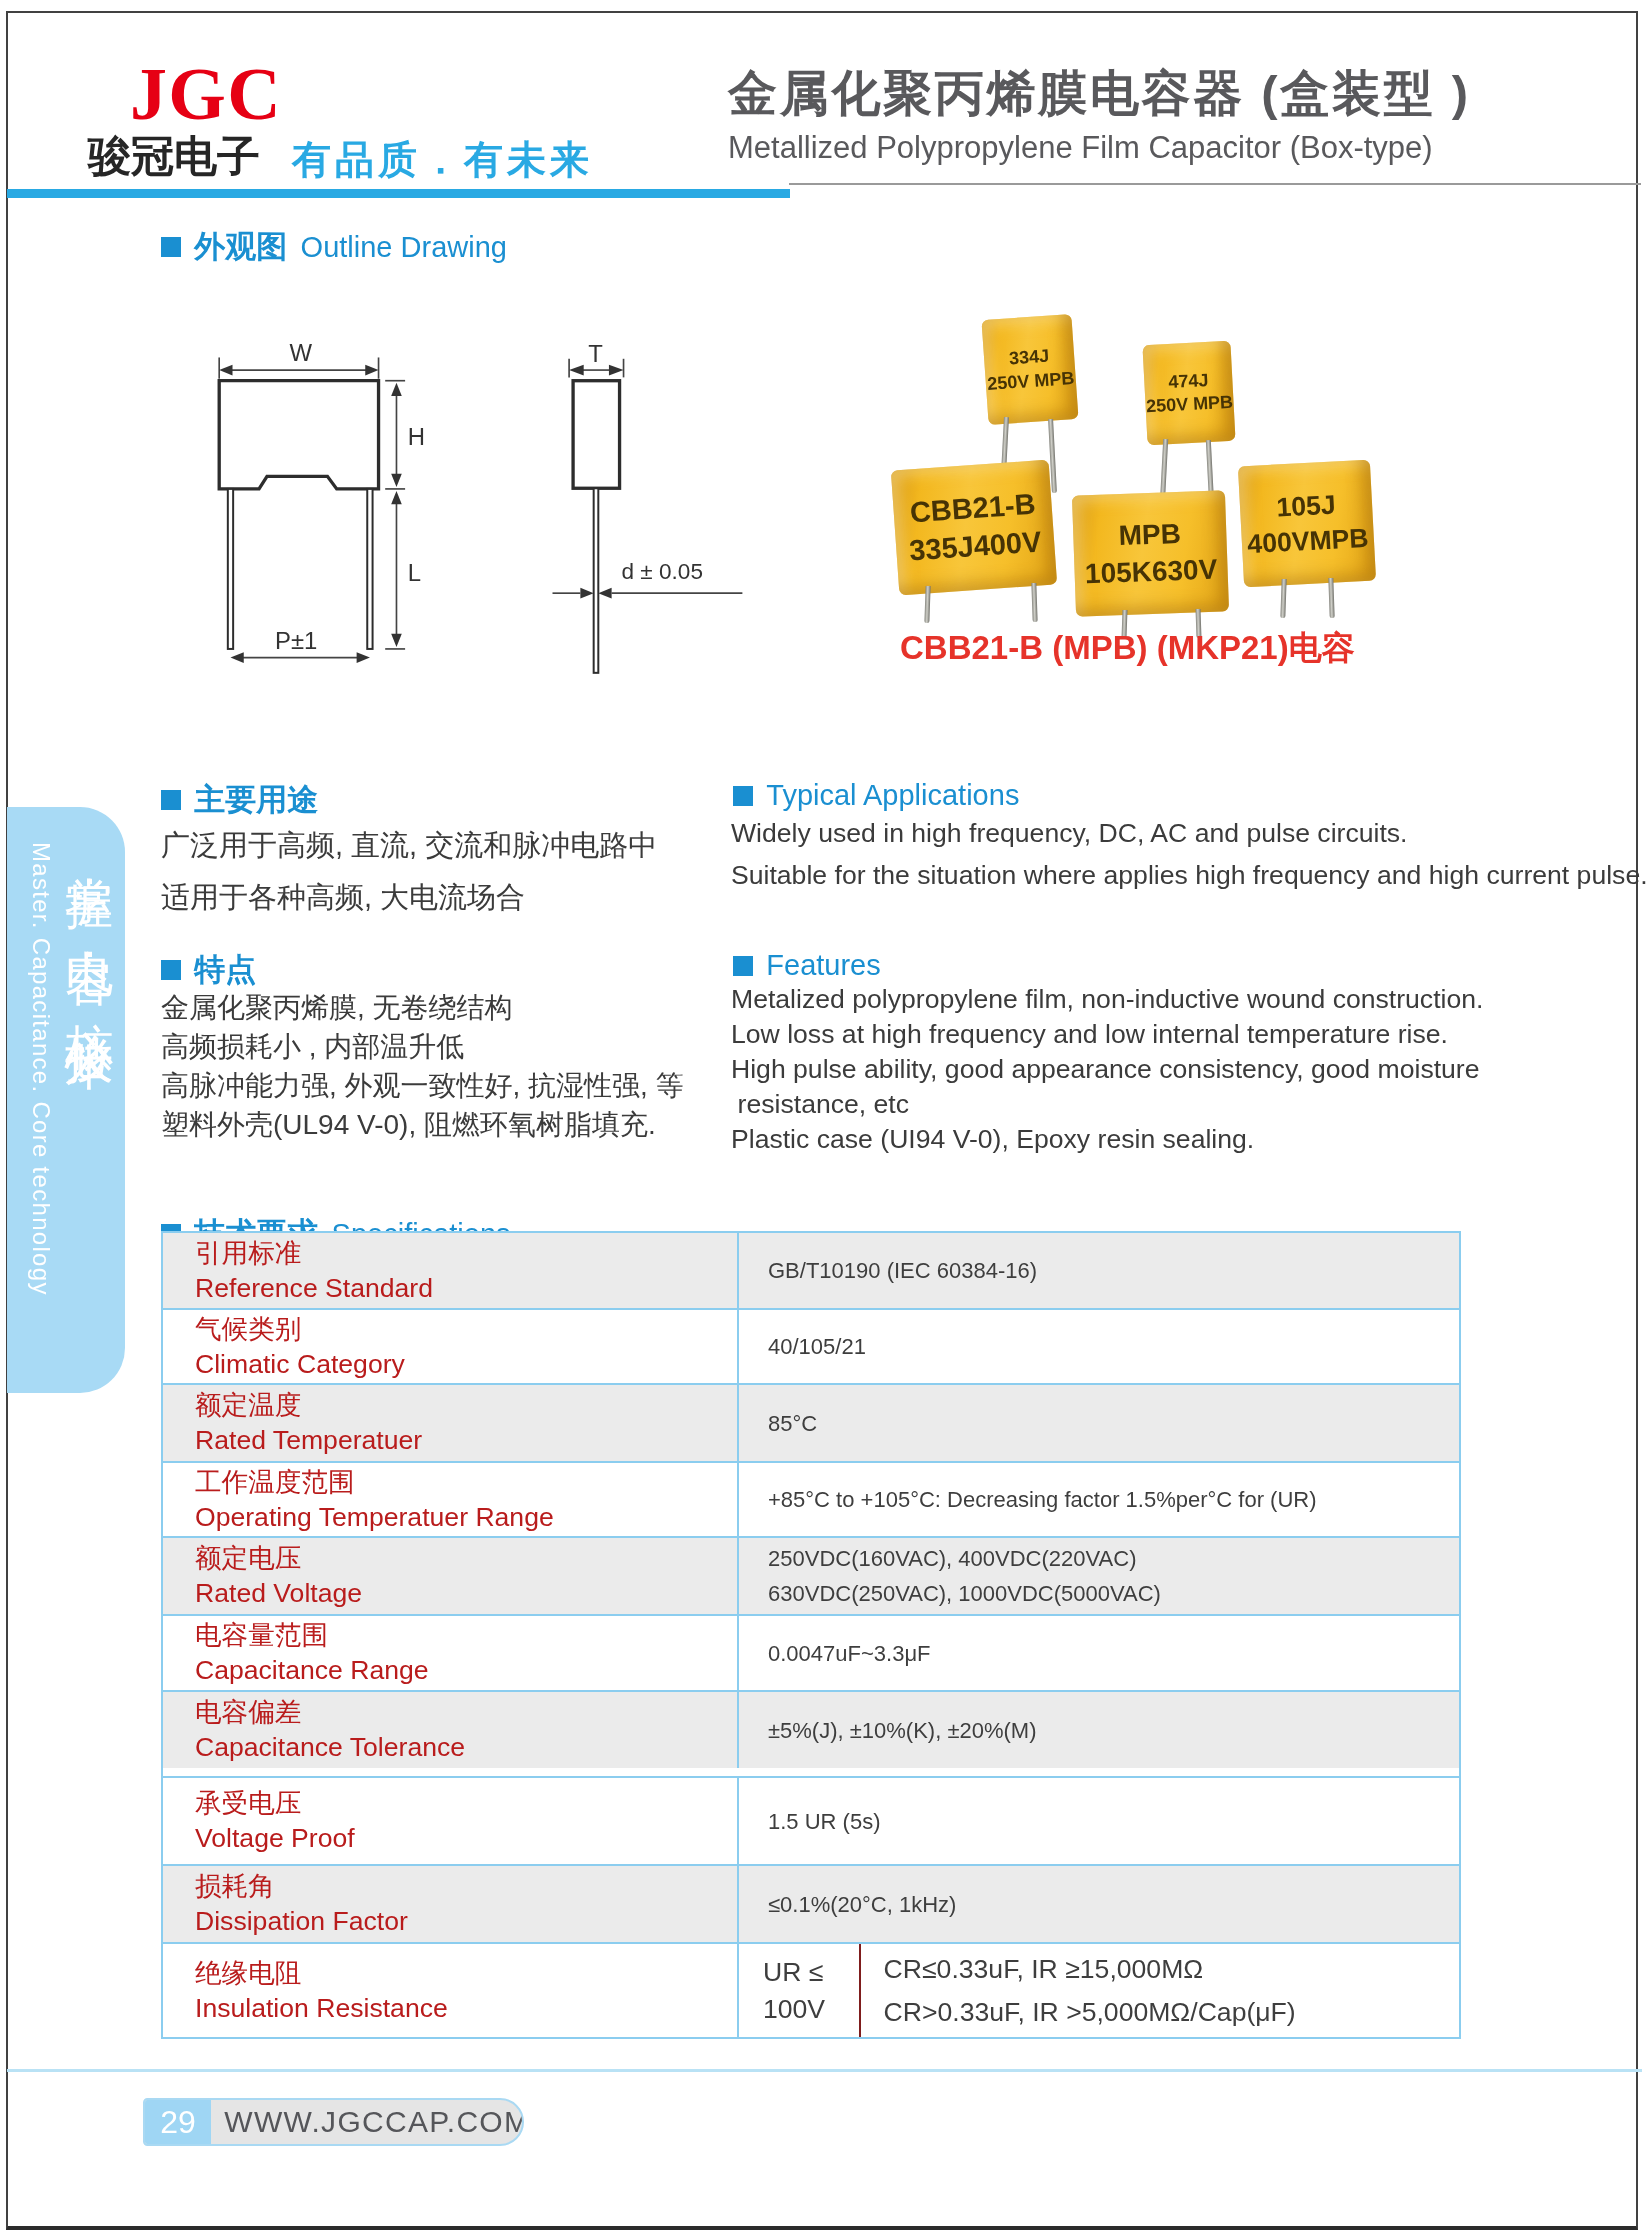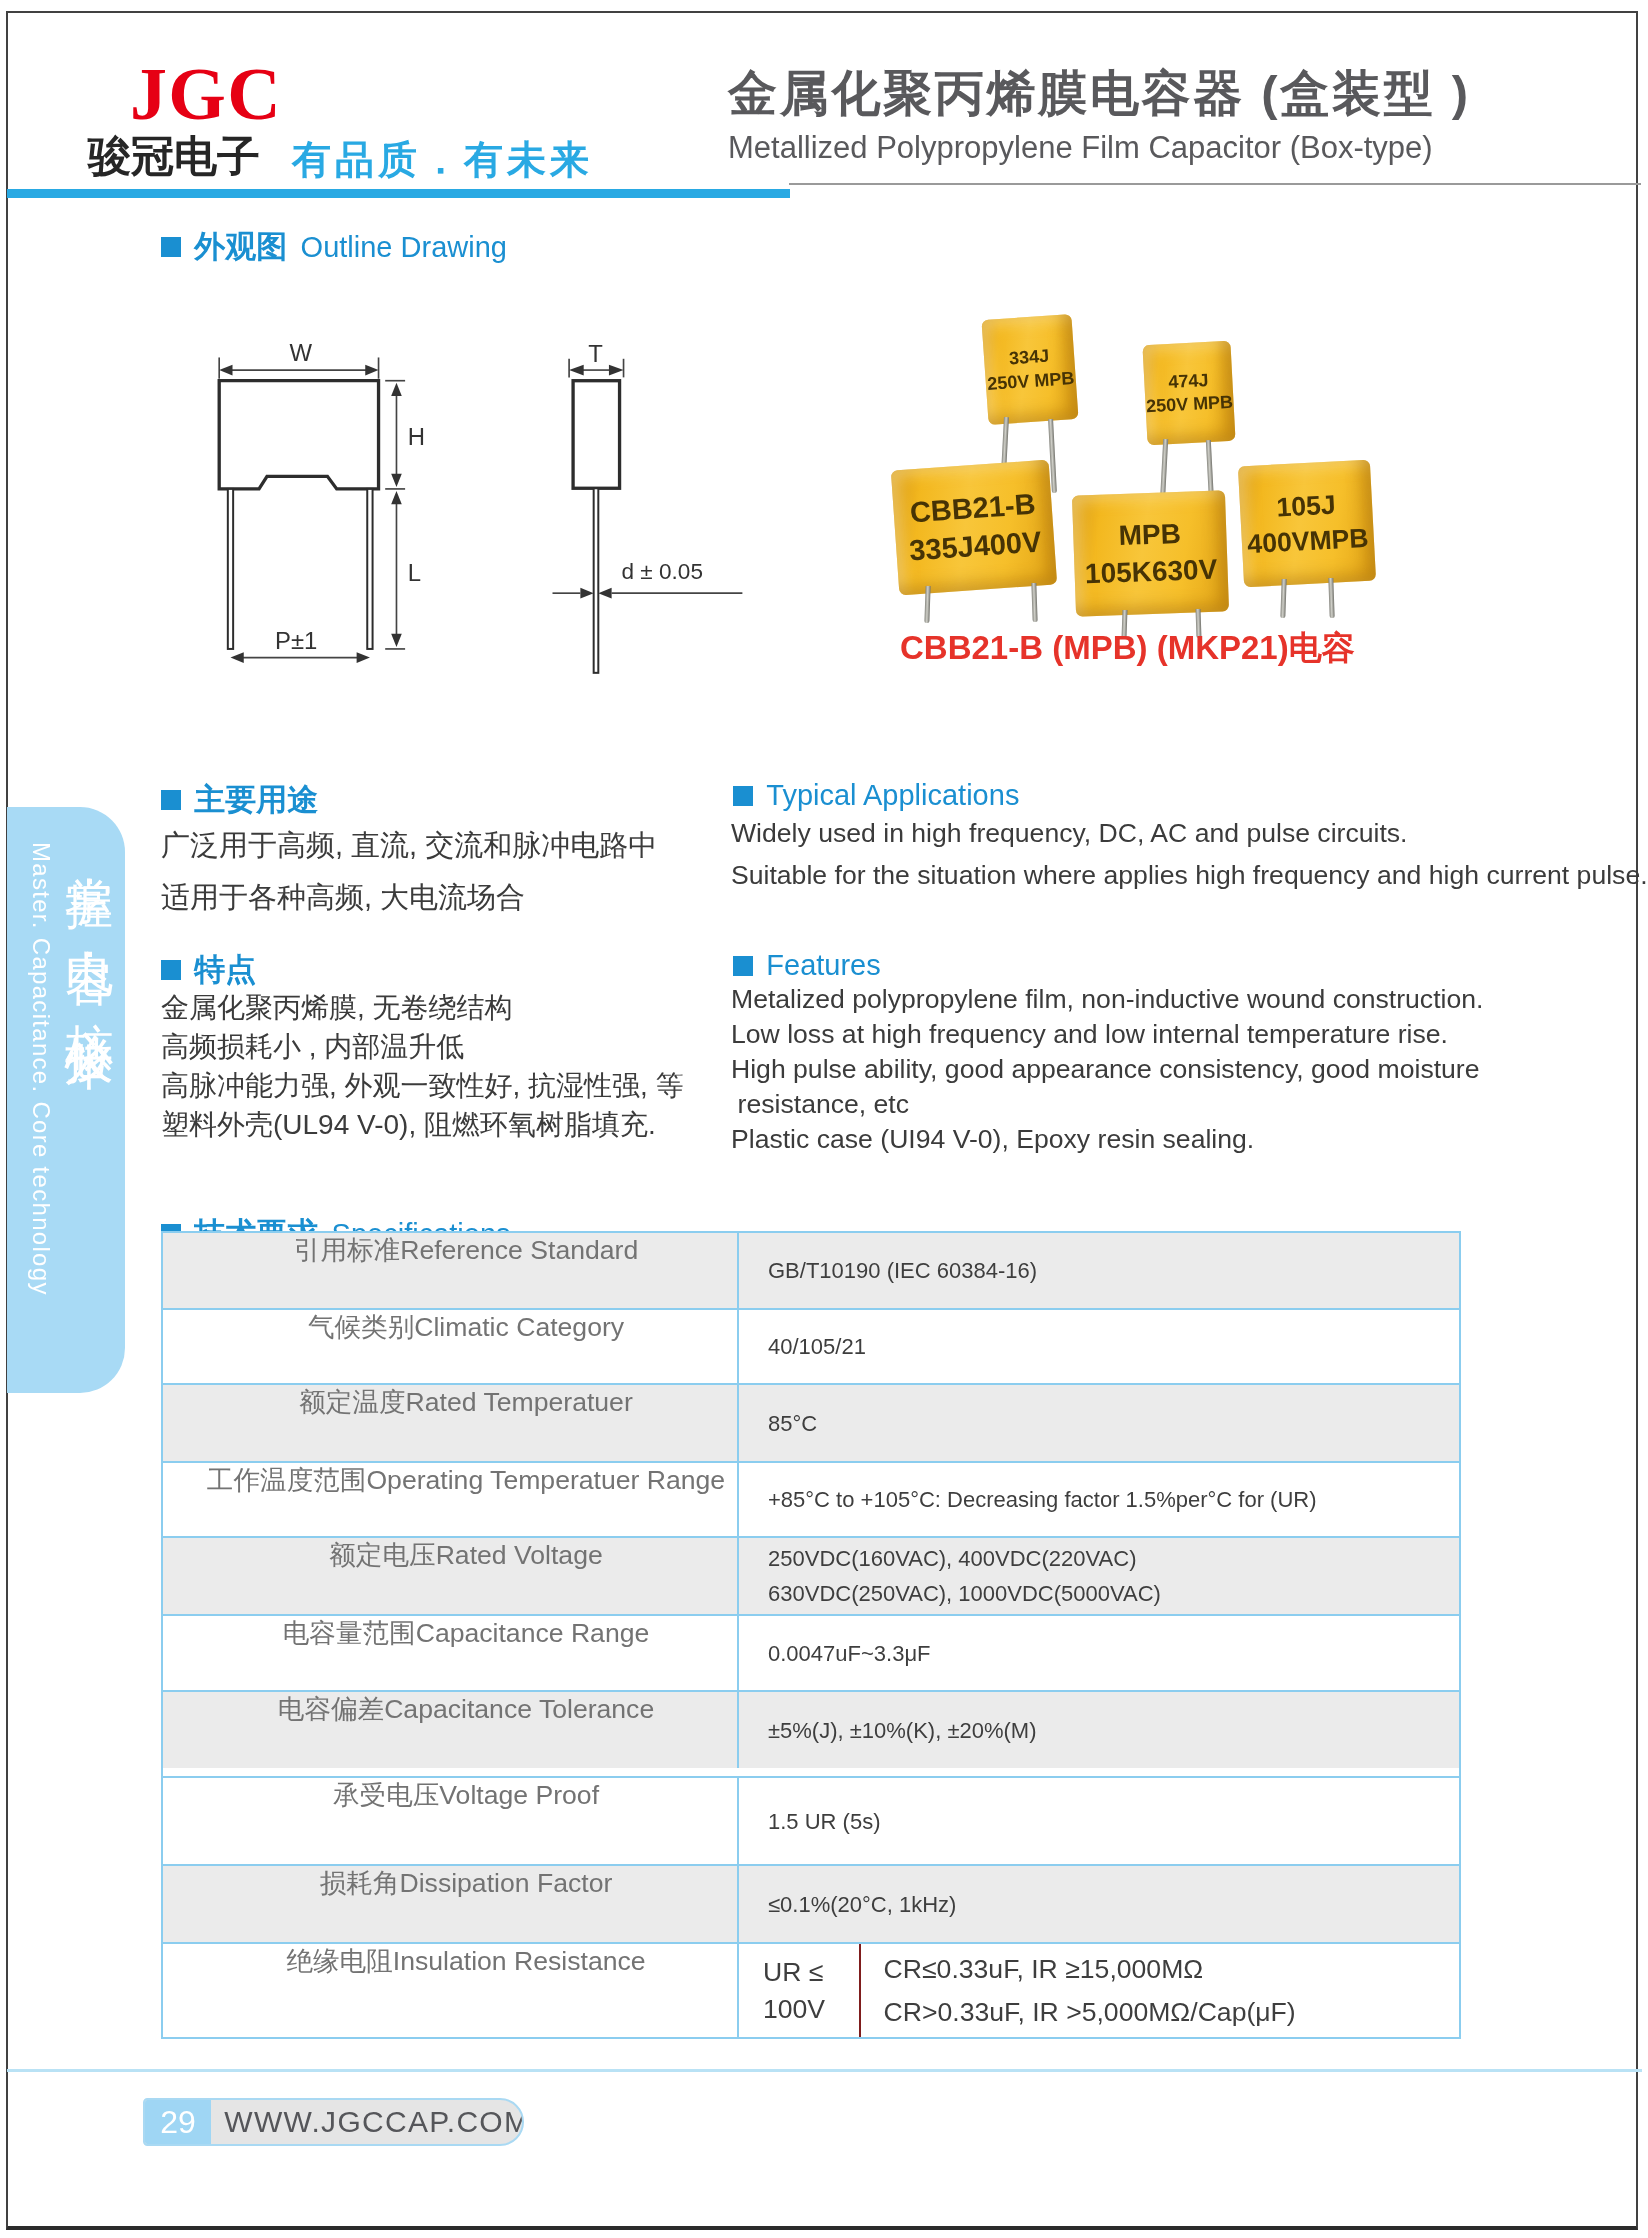--- a/index.html
+++ b/index.html
@@ -44,22 +44,22 @@
   .lead{position:absolute;width:4.7px;border-radius:0 0 2px 2px;
         background:linear-gradient(to right,#86867f,#cfcfc8 45%,#73736d);}
   .caption-red{left:900px;top:626px;font-size:33px;font-weight:bold;color:#e6332a;}
   
   .spec-table{left:161px;top:1231px;width:1300px;border:2px solid #8bcdef;box-sizing:border-box;}
   .srow{display:flex;box-sizing:border-box;border-top:2px solid #8bcdef;}
   .srow:first-child{border-top:none;}
   .gray{background:#ebebeb;}
   .white{background:#ffffff;}
   .lcell{width:576px;flex:0 0 auto;box-sizing:border-box;border-right:2px solid #8bcdef;
-         display:flex;flex-direction:row;justify-content:center;padding-left:32px;
-         font-size:26.6px;line-height:35px;color:#737373;}
+         display:flex;flex-direction:column;justify-content:center;padding-left:32px;
+         font-size:26.6px;line-height:35px;color:#b91c1c;}
   .vcell{flex:1 1 auto;display:flex;flex-direction:column;justify-content:center;
          padding-left:29px;font-size:22px;line-height:37px;color:#3e3e3e;box-sizing:border-box;}
   .vsplit{flex:1 1 auto;display:flex;box-sizing:border-box;}
   .condcell{width:122px;flex:0 0 auto;box-sizing:border-box;border-right:2px solid #7f1d1d;
             display:flex;flex-direction:column;justify-content:center;padding-left:24px;
             font-size:26.6px;line-height:37px;color:#3e3e3e;}
   .vcell2{flex:1 1 auto;display:flex;flex-direction:column;justify-content:center;
           padding-left:22.6px;font-size:26.6px;line-height:43px;color:#3e3e3e;box-sizing:border-box;}
   .r0{height:75px;} .r1{height:75px;} .r2{height:78px;} .r3{height:75px;} .r4{height:78px;}
   .r5{height:76px;} .r6{height:78px;} .r7{height:88px;margin-top:8px;} .r8{height:78px;} .r9{height:95px;}

